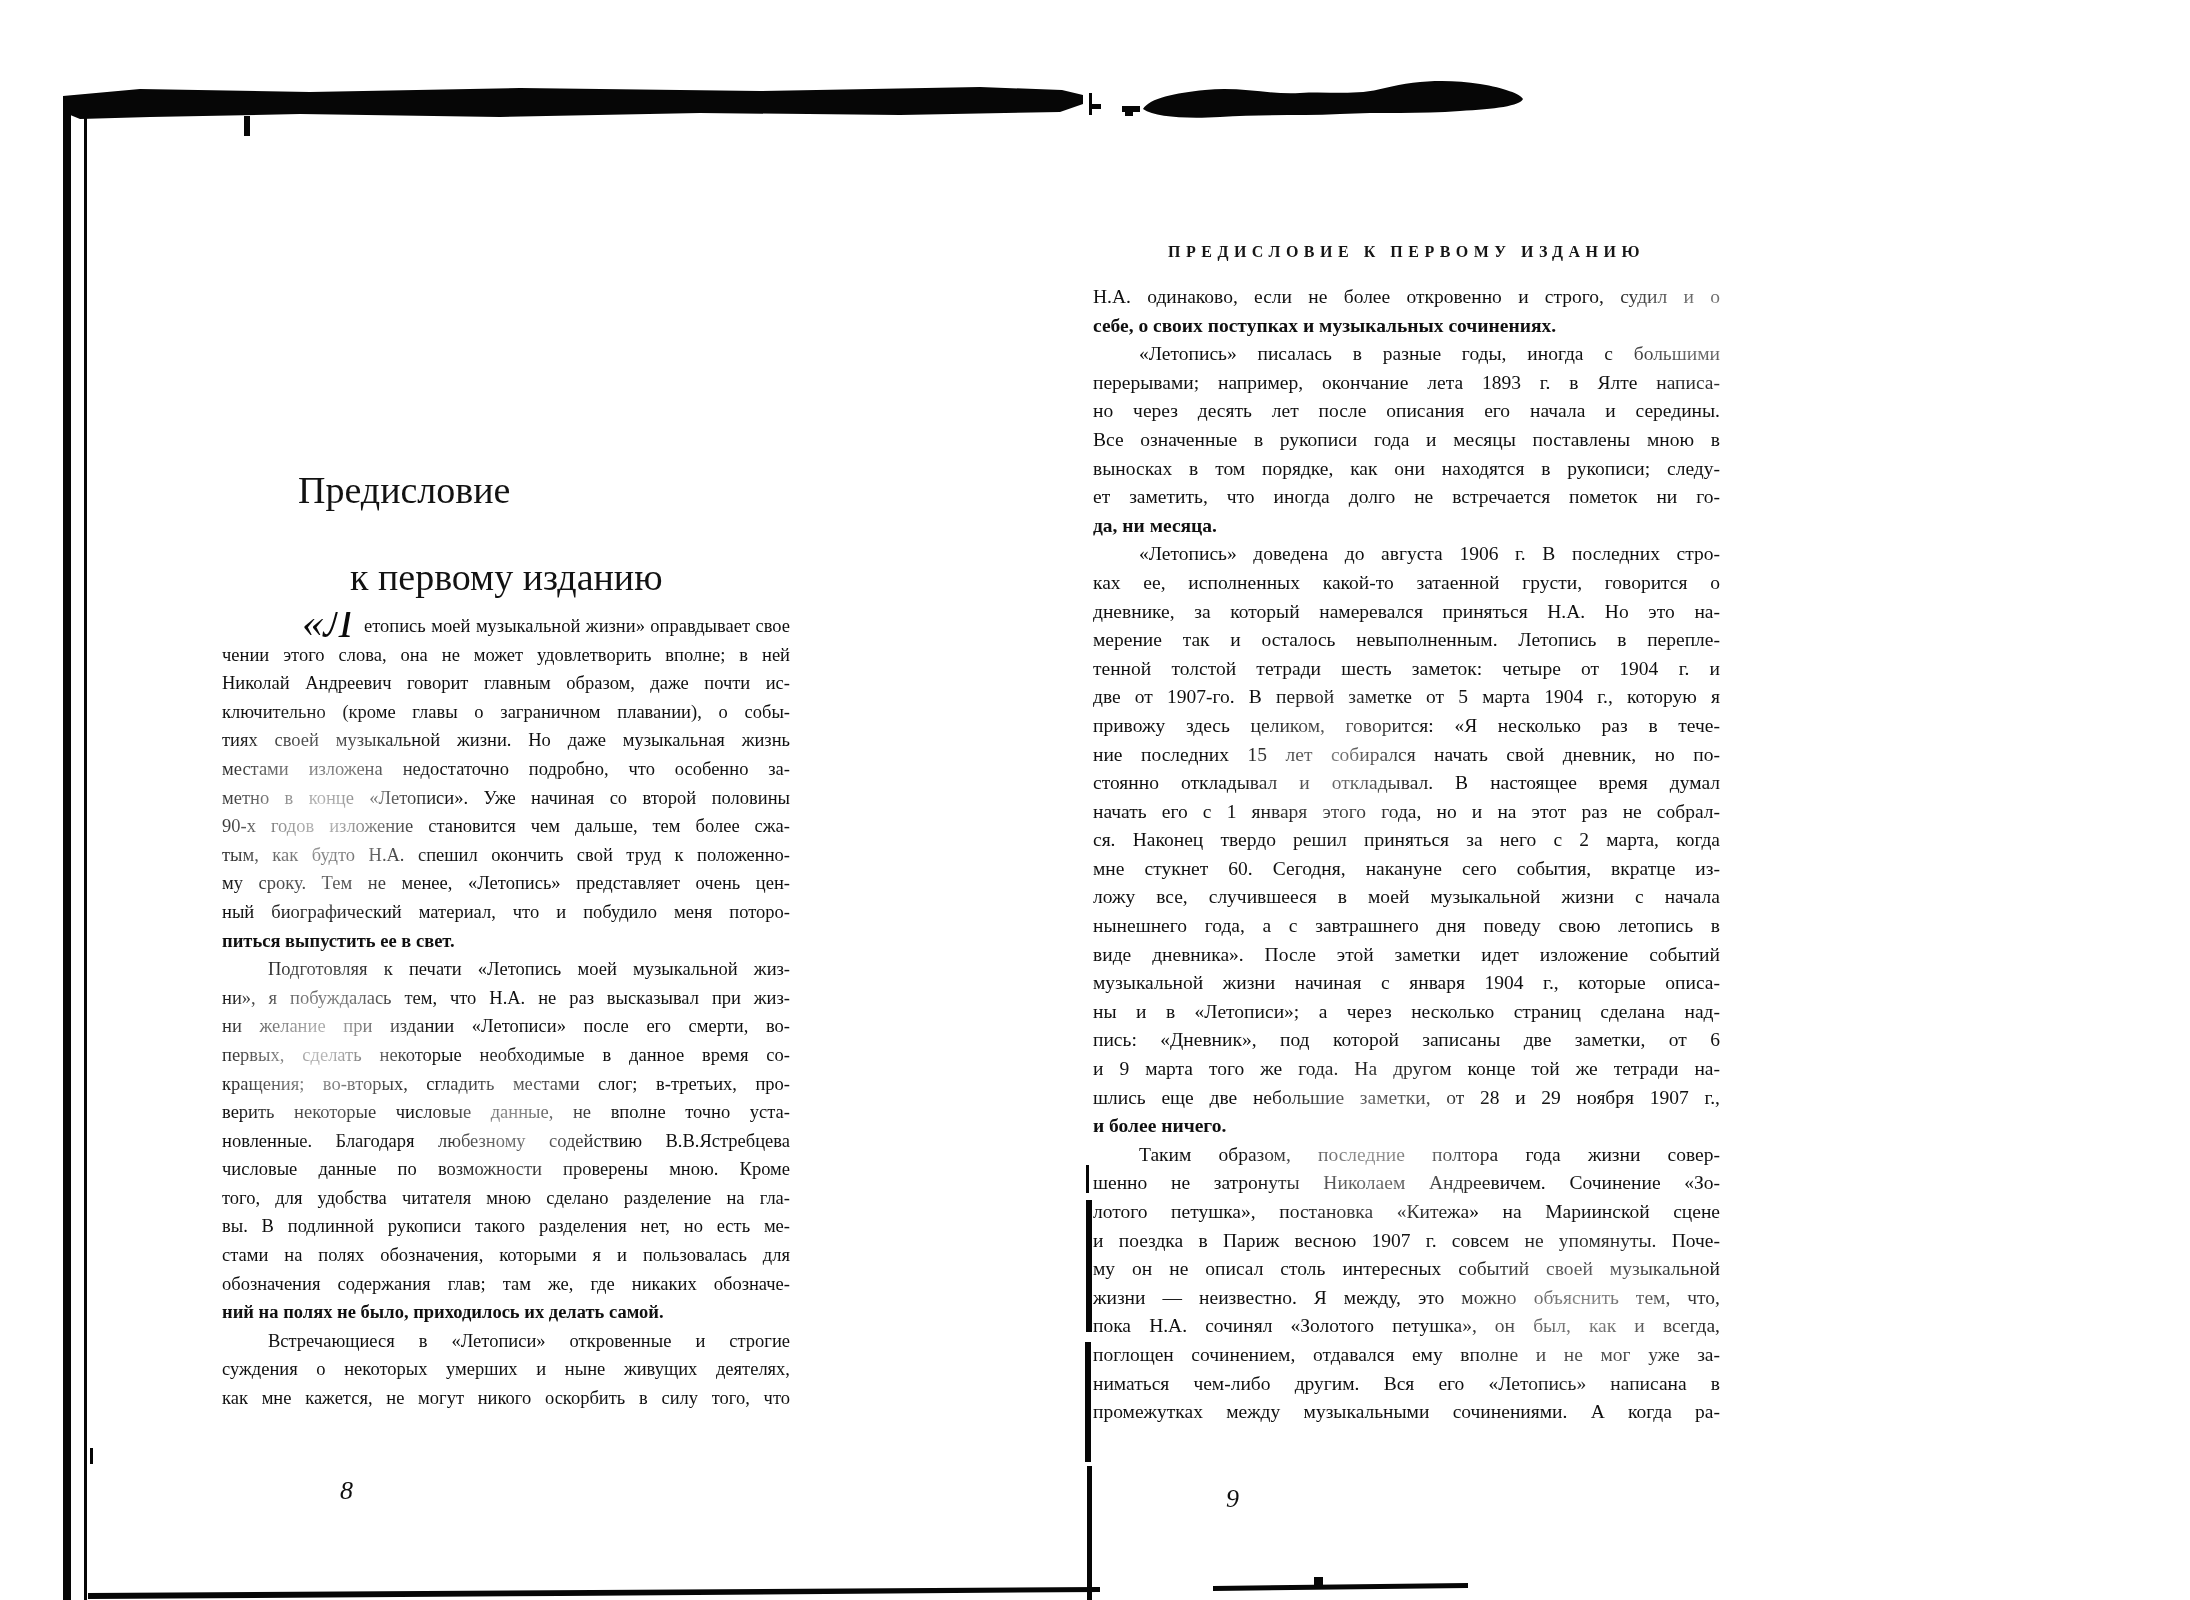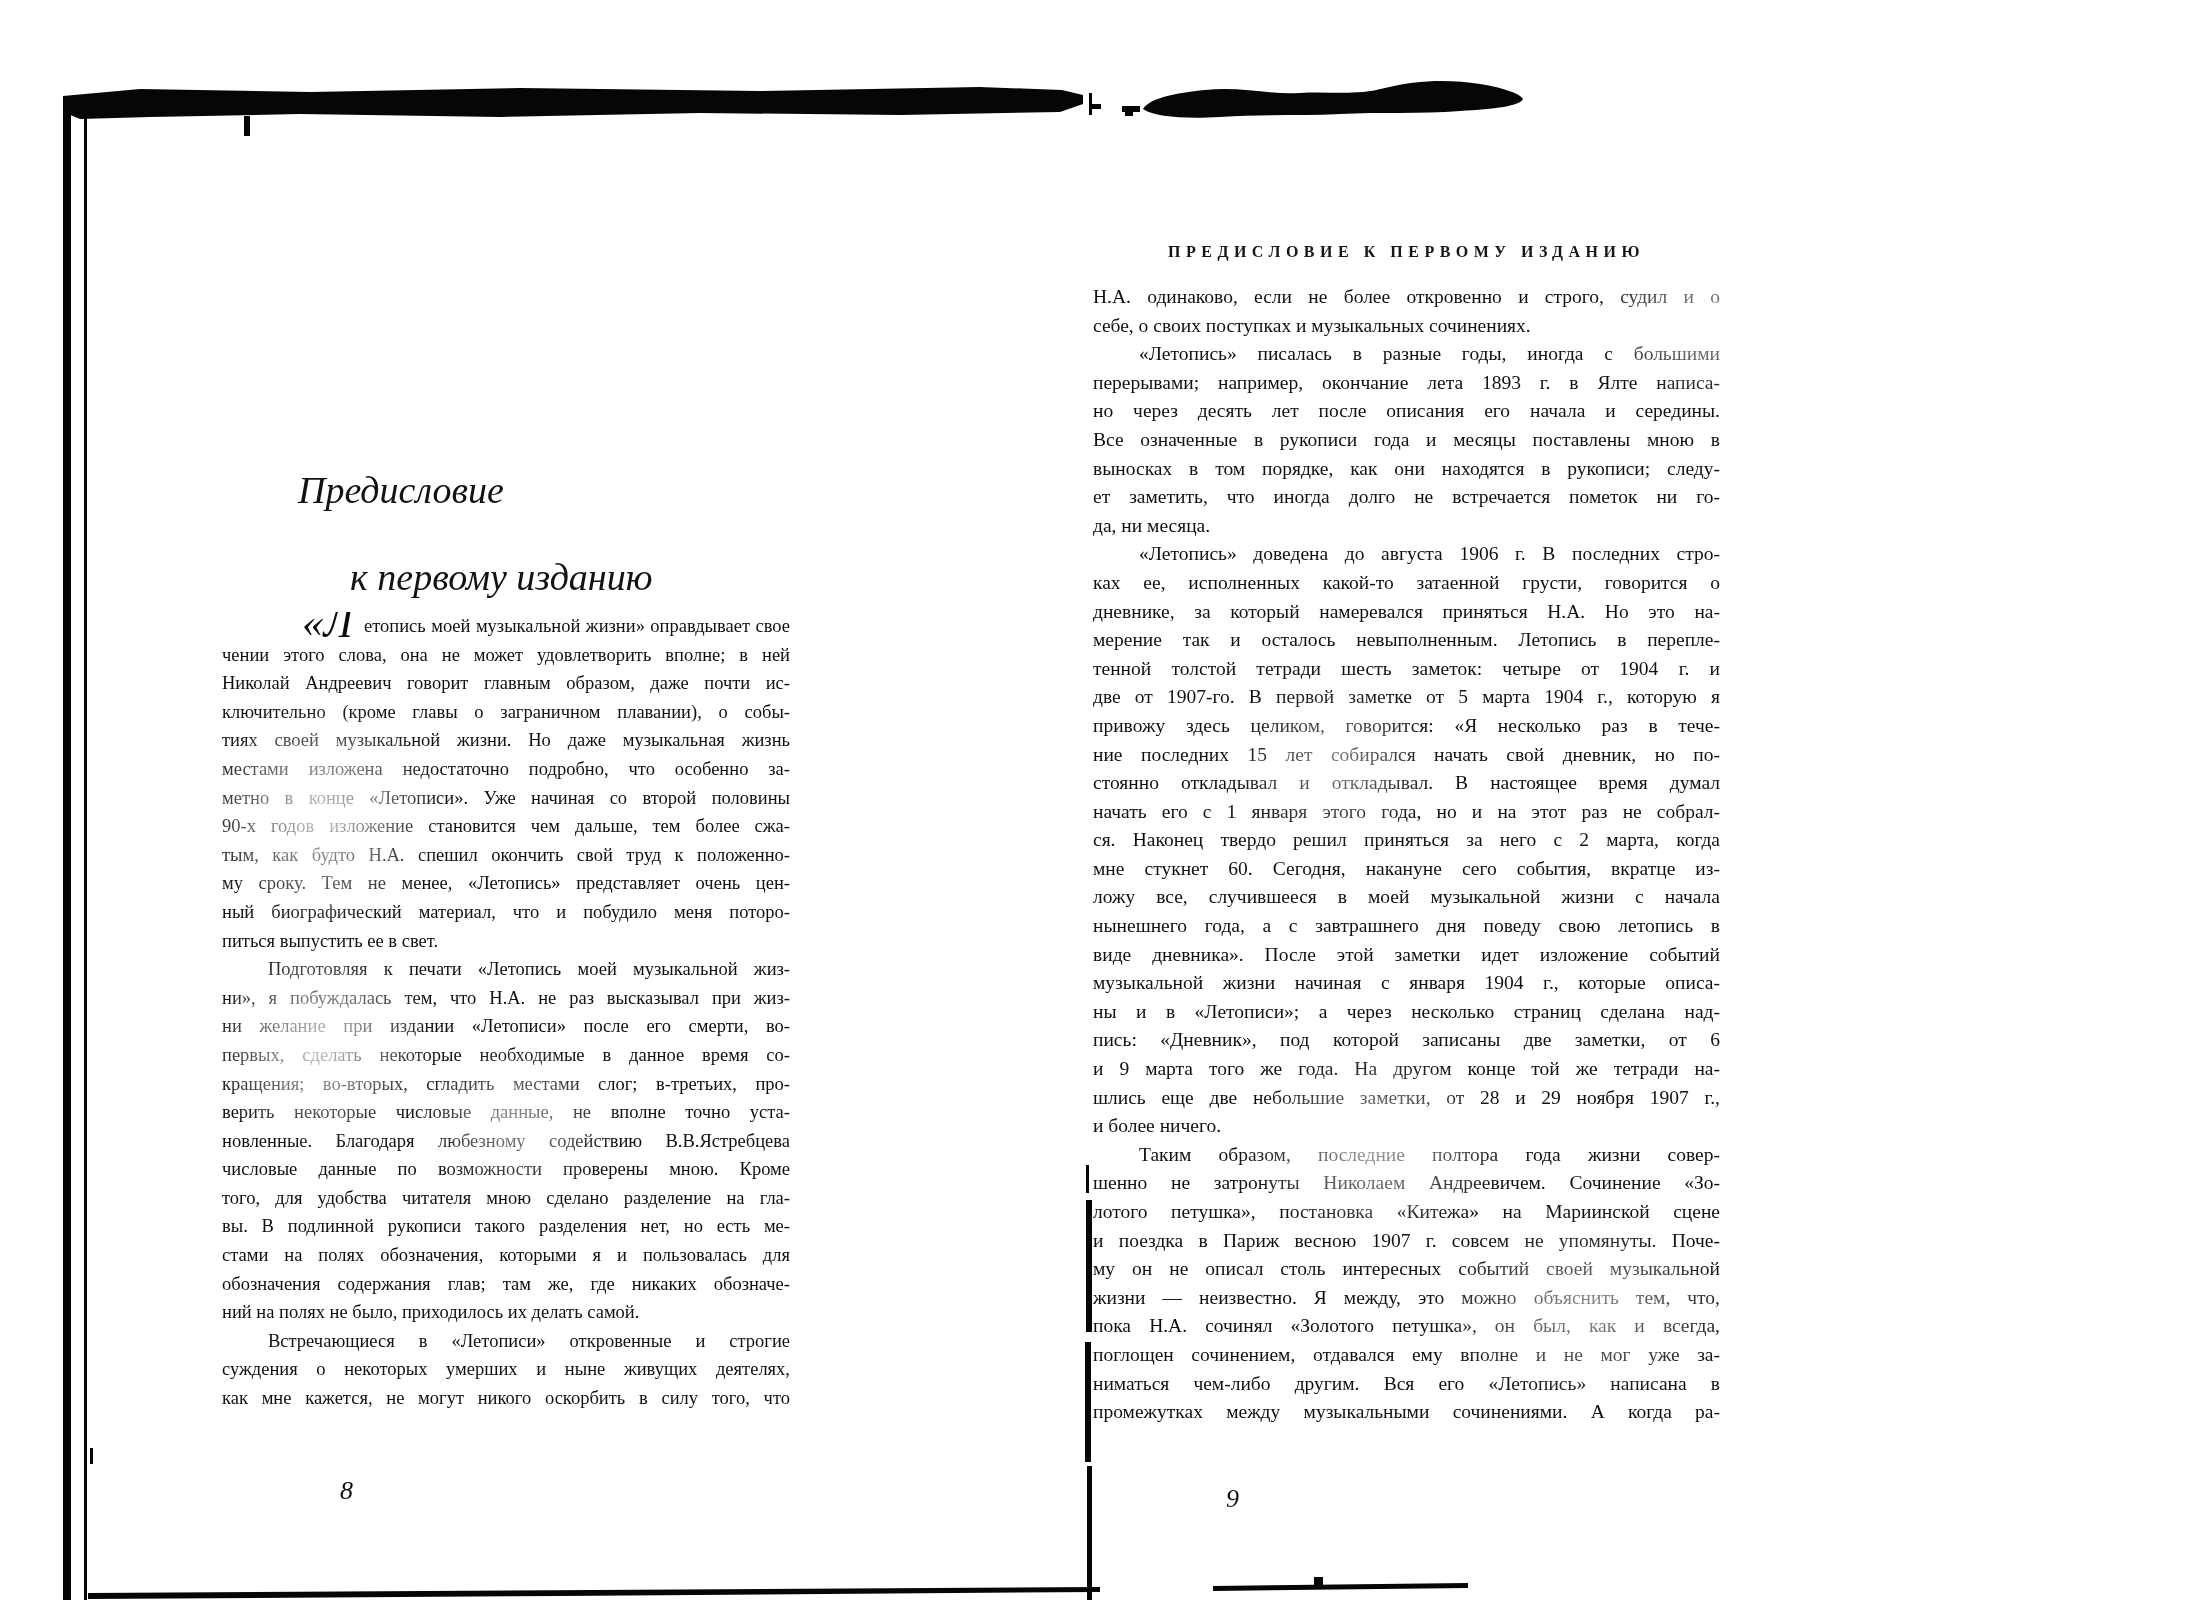--- a/index.html
+++ b/index.html
@@ -25,21 +25,20 @@
     position: absolute;
     left: 0; top: 0;
     width: 2190px; height: 1600px;
   }
 
   
   .heading {
     position: absolute;
     left: 298px;
     top: 468px;
-    font-style: italic;
     font-size: 38px;
     line-height: 45px;
     color: #121212;
     white-space: nowrap;
   }
   .heading .h-line2 { padding-left: 52px; margin-top: 42px; }
 
   .body-col {
     position: absolute;
   }
@@ -56,21 +55,21 @@
     font-size: 19.5px;
   }
   .line {
     height: 28.6px;
     line-height: 28.6px;
     text-align: justify;
     text-align-last: justify;
     overflow: hidden;
     color: #101010;
   }
-  .line.flush-last { text-align-last: left; }
+  .line.flush-last { text-align-last: left; font-weight: bold; }
   .line.indent { text-indent: 46px; }
   .line.has-drop {
     position: relative;
     padding-left: 142px;
   }
   .dropcap {
     position: absolute;
     left: 80px;
     top: -11px;
     font-size: 43px;

